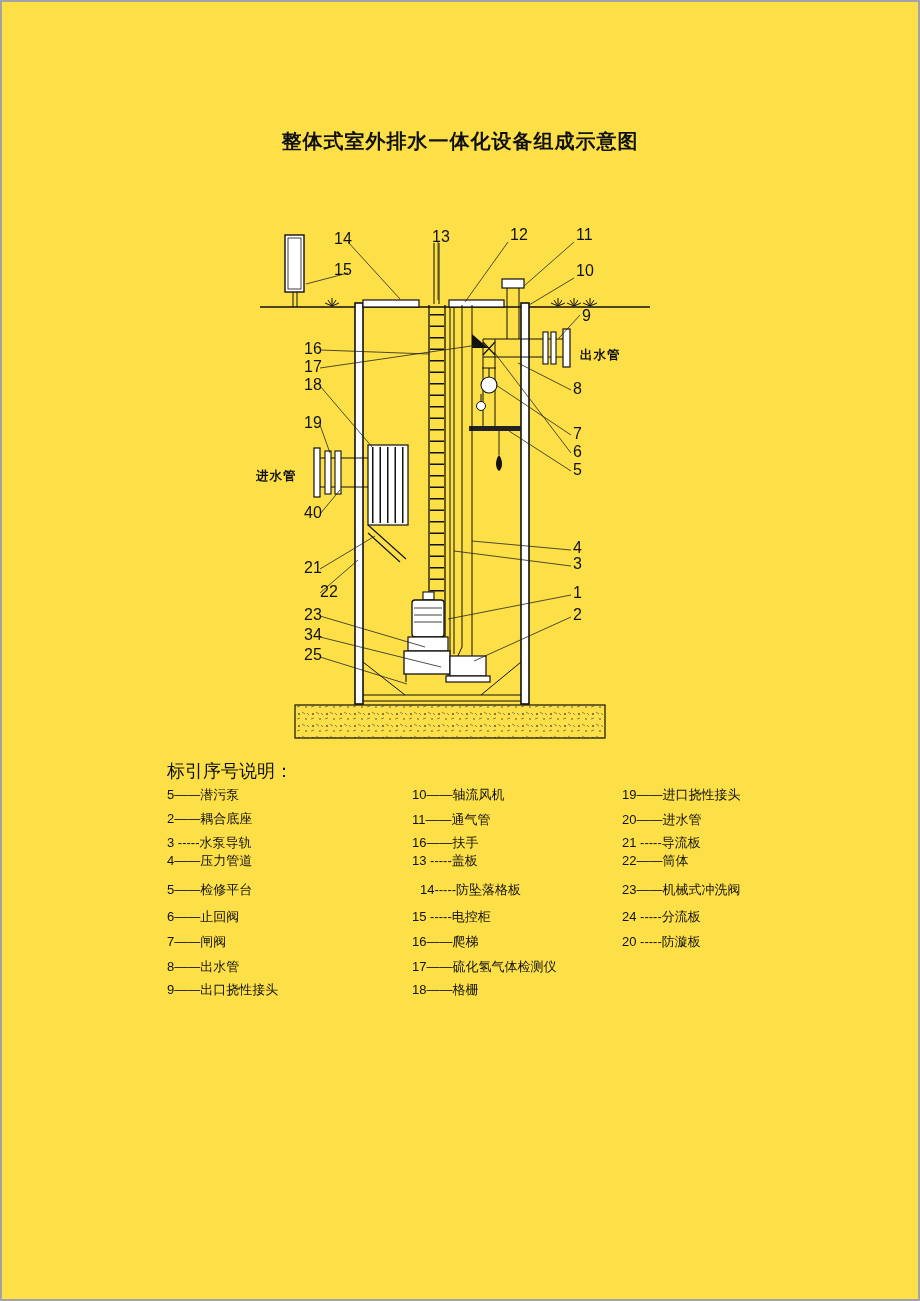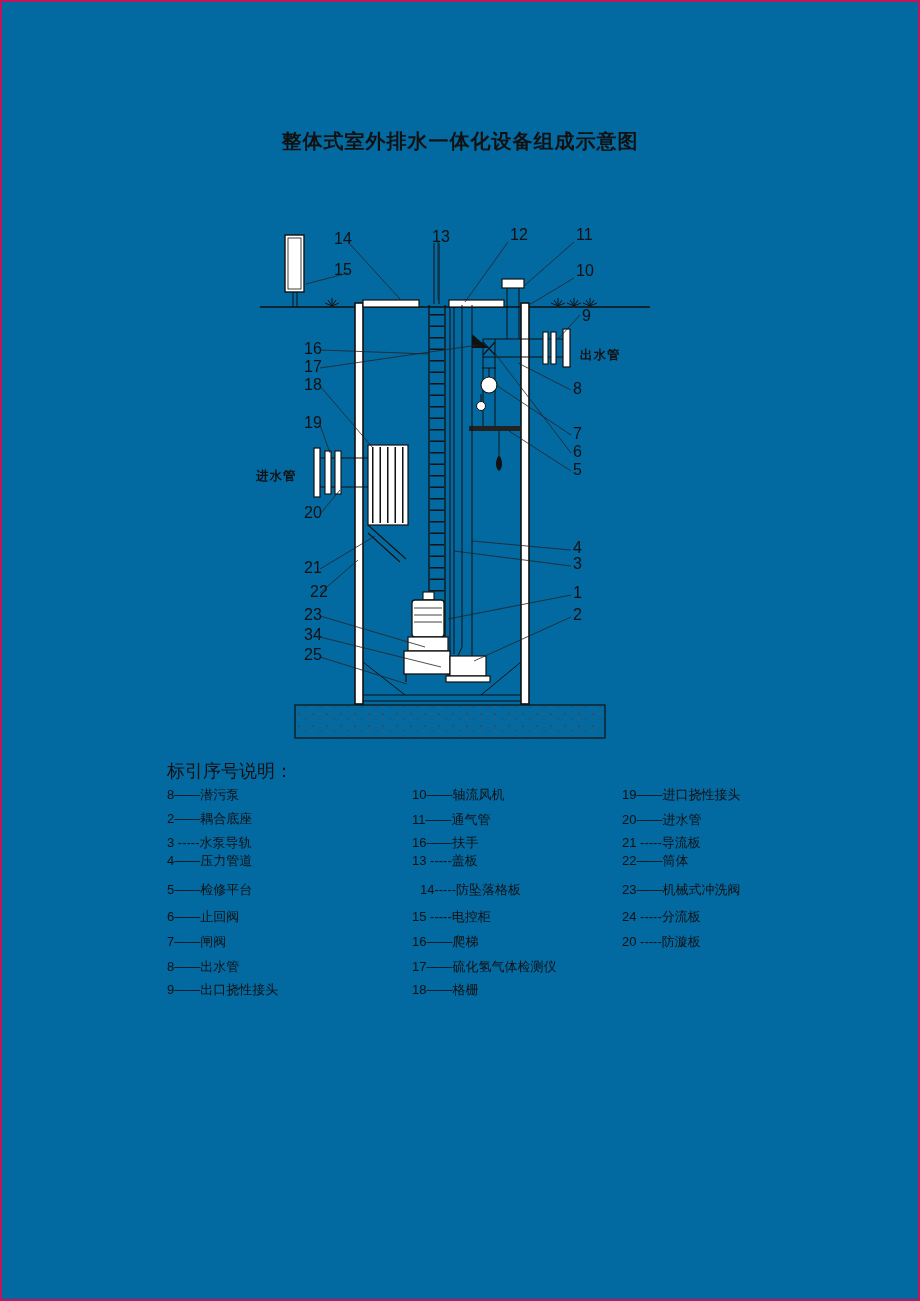--- a/index.html
+++ b/index.html
@@ -1,20 +1,20 @@
 <!DOCTYPE html>
 <html><head>
 <meta charset="utf-8">
 <style>
   html,body{margin:0;padding:0;background:#e8e8e8;}
   .page{
     position:relative;
     width:920px;height:1301px;
-    background:#0369a1;
-    border:2px solid #be185d;
+    background:#fde047;
+    border:2px solid #a3a3a3;
     box-sizing:border-box;
     font-family:"Liberation Sans","DejaVu Sans",sans-serif;
     color:#111;
     overflow:hidden;
   }
   .title{
     position:absolute;top:126px;left:0;width:100%;
     text-align:center;font-size:20px;font-weight:bold;letter-spacing:1px;
   }
   .diagram-area{position:absolute;left:0;top:225px;width:920px;height:540px;}
@@ -202,35 +202,35 @@
     <span class="co" style="left:571px;top:218px">6</span>
     <span class="co" style="left:571px;top:236px">5</span>
     <span class="co" style="left:571px;top:314px">4</span>
     <span class="co" style="left:571px;top:330px">3</span>
     <span class="co" style="left:571px;top:359px">1</span>
     <span class="co" style="left:571px;top:381px">2</span>
     <span class="co" style="left:302px;top:115px">16</span>
     <span class="co" style="left:302px;top:133px">17</span>
     <span class="co" style="left:302px;top:151px">18</span>
     <span class="co" style="left:302px;top:189px">19</span>
-    <span class="co" style="left:302px;top:279px">20</span>
+    <span class="co" style="left:302px;top:279px">40</span>
     <span class="co" style="left:302px;top:334px">21</span>
-    <span class="co" style="left:308px;top:358px">22</span>
+    <span class="co" style="left:318px;top:358px">22</span>
     <span class="co" style="left:302px;top:381px">23</span>
     <span class="co" style="left:302px;top:401px">34</span>
     <span class="co" style="left:302px;top:421px">25</span>
 
     <span class="pipe-label" style="left:578px;top:112px">出水管</span>
     <span class="pipe-label" style="left:254px;top:233px">进水管</span>
   </div>
 
   <div class="legend">
     <div class="legend-heading">标引序号说明：</div>
 
-    <div class="legend-item" style="left:165px;top:784px">8——潜污泵</div>
+    <div class="legend-item" style="left:165px;top:784px">5——潜污泵</div>
     <div class="legend-item" style="left:165px;top:808px">2——耦合底座</div>
     <div class="legend-item" style="left:165px;top:832px">3 -----水泵导轨</div>
     <div class="legend-item" style="left:165px;top:850px">4——压力管道</div>
     <div class="legend-item" style="left:165px;top:879px">5——检修平台</div>
     <div class="legend-item" style="left:165px;top:906px">6——止回阀</div>
     <div class="legend-item" style="left:165px;top:931px">7——闸阀</div>
     <div class="legend-item" style="left:165px;top:956px">8——出水管</div>
     <div class="legend-item" style="left:165px;top:979px">9——出口挠性接头</div>
 
     <div class="legend-item" style="left:410px;top:784px">10——轴流风机</div>

